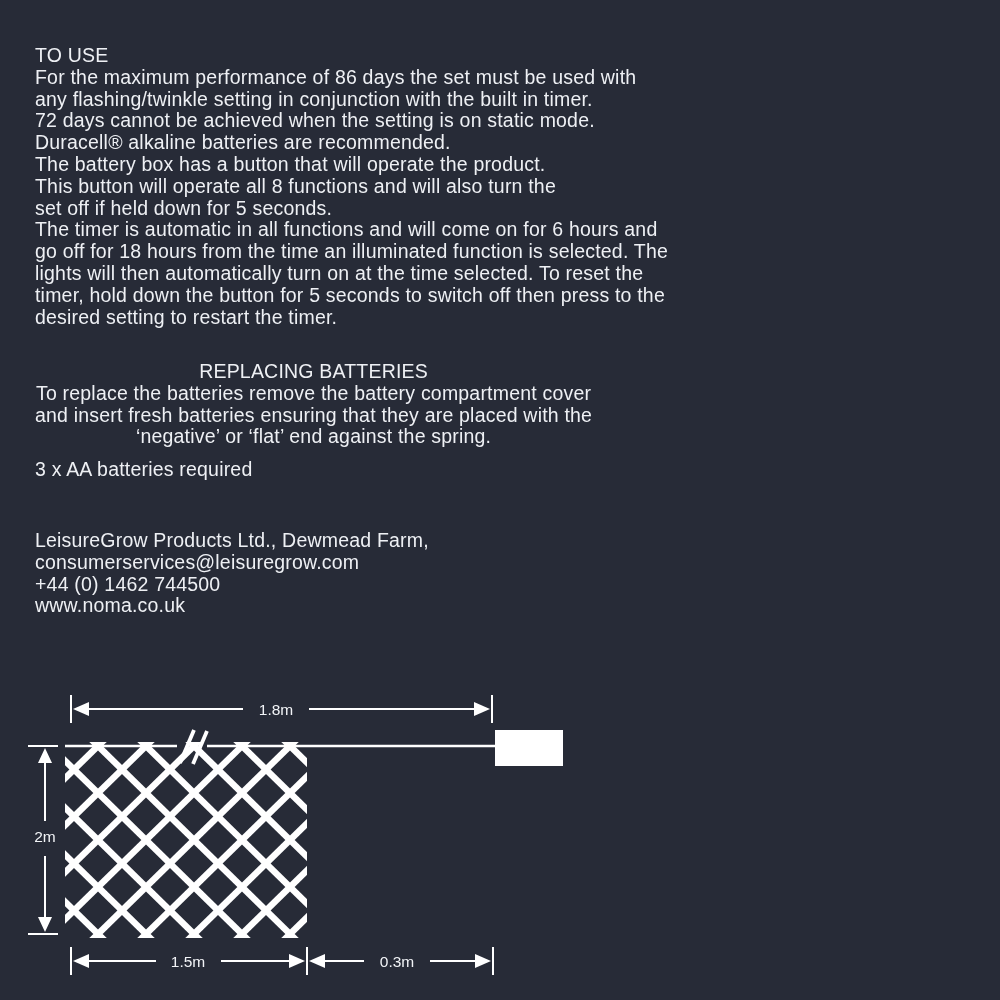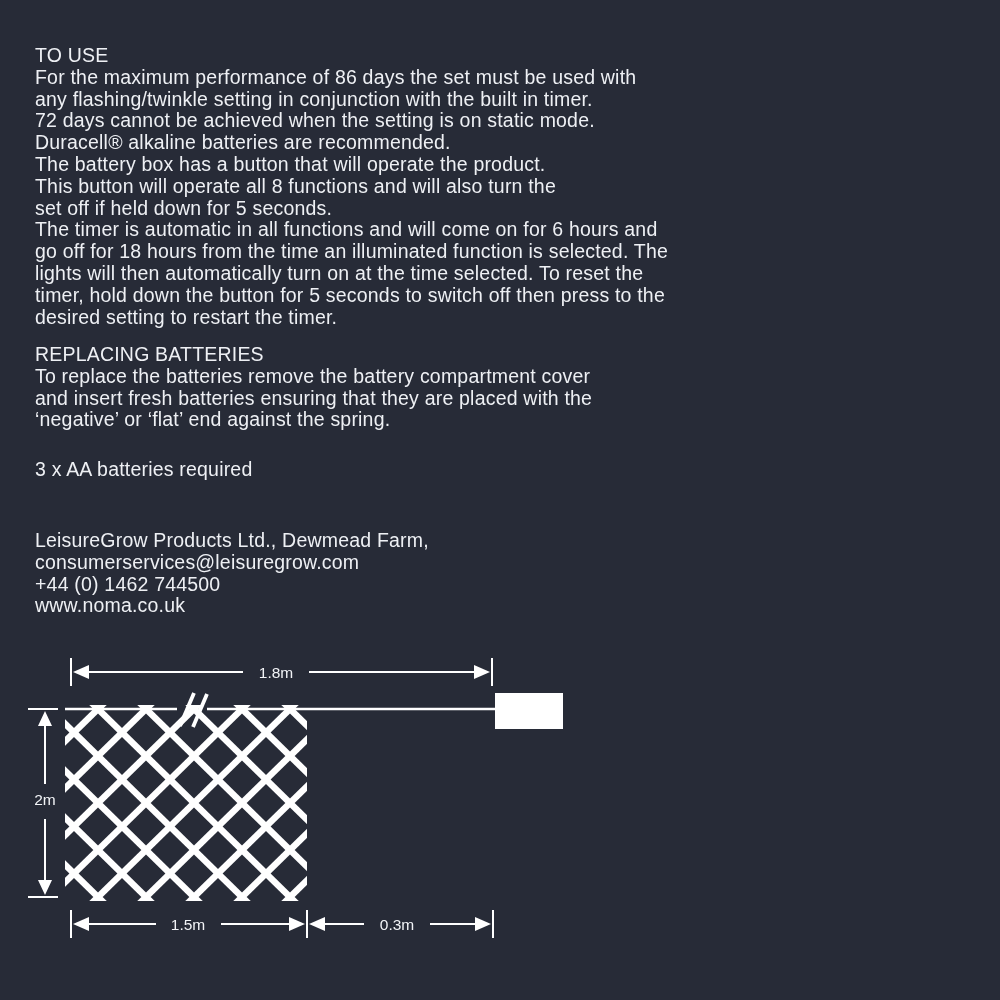--- a/index.html
+++ b/index.html
@@ -6,24 +6,24 @@
   body{
     width:1000px;height:1000px;overflow:hidden;position:relative;
     background:#272b37;
     color:#eef0f4;
     font-family:"Liberation Sans", sans-serif;
   }
   .txt{position:absolute;left:35px;font-size:19.5px;line-height:21.8px;letter-spacing:0.2px;}
   .line{white-space:nowrap;}
   .heading{white-space:nowrap;}
   #sec-touse{top:45px;}
-  #sec-repl{top:344px;}
+  #sec-repl{top:361px;text-align:center;}
   #sec-batt{top:459px;text-align:right;}
   #sec-contact{top:530px;}
-  #diagram{position:absolute;left:0;top:647px;width:810px;height:315px;}
+  #diagram{position:absolute;left:0;top:684px;width:810px;height:315px;}
   svg text{
     font-family:"Liberation Sans", sans-serif;
     font-size:15.5px;
     fill:#f2f4f7;
   }
 </style>
 </head>
 <body>
 
 <div>

